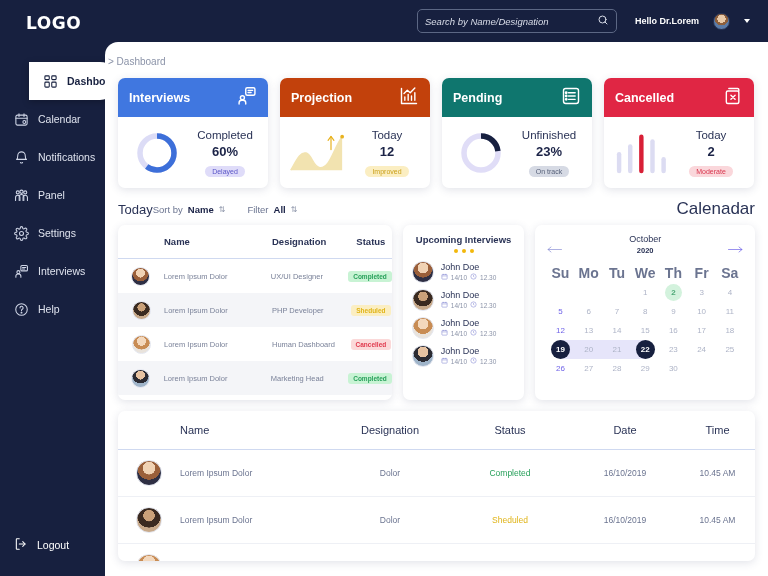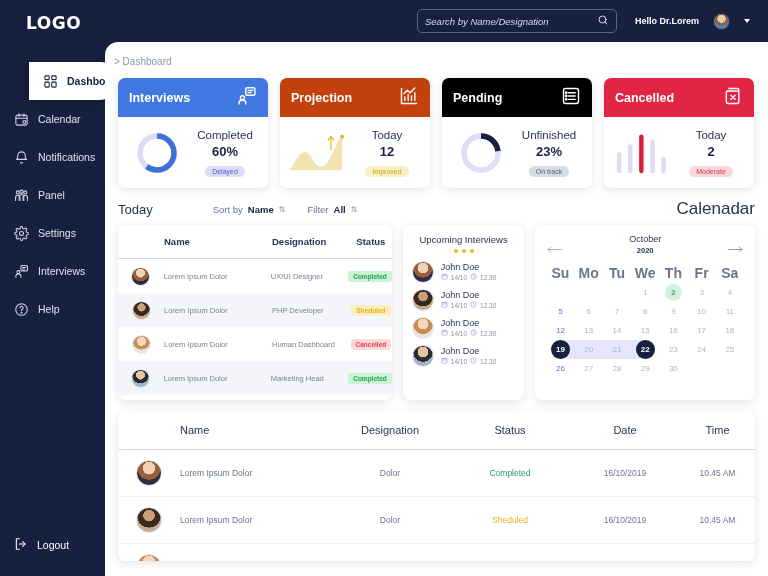--- a/index.html
+++ b/index.html
@@ -80,21 +80,21 @@
 
   
   #main {
     position: absolute; left: 105px; top: 42px;
     width: 663px; height: 534px;
     background: #ffffff;
     border-top-left-radius: 13px;
     overflow: hidden;
   }
   #breadcrumb {
-    font-size: 10px; color: #8b93a8; padding: 14px 0 0 9px;
+    font-size: 10px; color: #8b93a8; padding: 14px 0 0 3px;
   }
 
   
   #cards {
     display: flex; gap: 12px;
     padding: 11px 13px 0 13px;
   }
   .card {
     width: 150px; height: 110px;
     border-radius: 7px; overflow: hidden;
@@ -122,21 +122,21 @@
     display: inline-block; margin-top: 2px;
     font-size: 7px; padding: 2px 7px; border-radius: 8px;
   }
 
   
   #mid-head {
     display: flex; align-items: center;
     padding: 11px 13px 0 13px;
   }
   #today-title { font-size: 13px; color: #2a3356; }
-  #sortfilter { display: flex; align-items: center; gap: 22px; margin-left: 60px; }
+  #sortfilter { display: flex; align-items: center; gap: 22px; }
   .sf-group { display: flex; align-items: center; gap: 5px; font-size: 9.5px; color: #6b7490; }
   .sf-value { font-weight: 700; color: #1b2347; }
   .sf-arrows { font-size: 8px; color: #8b93a8; }
   #calendar-title {
     margin-left: auto; font-size: 17px; color: #2a3356;
   }
 
   
   #mid-row {
     display: flex; gap: 11px; padding: 6px 13px 0 13px;
@@ -167,21 +167,21 @@
     border: 1px solid #e4e7f0; flex: none;
   }
   .badge-sm {
     display: inline-block; font-size: 6.5px; font-weight: 700;
     padding: 2px 5px; border-radius: 3px;
   }
 
   
   #upcoming-panel { width: 123px; height: 175px; padding: 9px 0 0 0; }
   #upcoming-title {
-    font-size: 9.5px; font-weight: 400; color: #2a3356; text-align: center;
+    font-size: 9.5px; font-weight: 700; color: #2a3356; text-align: center;
   }
   #dots { display: flex; gap: 4px; justify-content: center; margin: 4px 0 5px 0; }
   #dots i { width: 4px; height: 4px; border-radius: 50%; background: #f2b80c; display: block; }
   .up-item {
     display: flex; align-items: center; gap: 7px;
     padding: 3px 0 3px 9px;
   }
   .up-ava { width: 22px; height: 22px; border-radius: 50%; border: 1px solid #e4e7f0; flex: none; }
   .up-name { font-size: 9px; color: #2a3356; line-height: 12px; }
   .up-meta { font-size: 6.5px; color: #8b93a8; display: flex; align-items: center; gap: 3px; line-height: 10px; }
@@ -394,21 +394,21 @@
               <path d="M2 44 C 8 34, 13 22, 20 24 C 27 26, 28 40, 36 41 C 48 42, 52 18, 62 5" fill="none" stroke="#f2e3b0" stroke-width="1.6"></path>
               <circle cx="62" cy="5" r="2.2" fill="#e8b21f"></circle>
               <path d="M49 20 L49 5" stroke="#e8b21f" stroke-width="1.4" stroke-linecap="round"></path>
               <path d="M45.6 9.2 L49 4.6 L52.4 9.2" fill="none" stroke="#e8b21f" stroke-width="1.4" stroke-linecap="round" stroke-linejoin="round"></path>
             </svg>
           </div>
           <div class="card-stats"><div class="stat-label">Today</div><div class="stat-value">12</div><div class="stat-badge" style="background:#fbeec2;color:#caa01a">Improved</div></div>
         </div>
       </div>
       <div class="card">
-        <div class="card-head" style="background:#000000">
+        <div class="card-head" style="background:#0f766e">
           <span class="card-title">Pending</span>
           <span><svg viewBox="0 0 24 24" fill="none" stroke="#ffffff" stroke-width="1.7" stroke-linecap="round" stroke-linejoin="round">
               <rect x="3" y="3" width="18" height="18" rx="2.6"></rect>
               <path d="M9 8h8M9 12h8M9 16h8"></path>
               <circle cx="6.2" cy="8" r="0.9" fill="#ffffff"></circle>
               <circle cx="6.2" cy="12" r="0.9" fill="#ffffff"></circle>
               <circle cx="6.2" cy="16" r="0.9" fill="#ffffff"></circle>
             </svg></span>
         </div>
         <div class="card-body">

